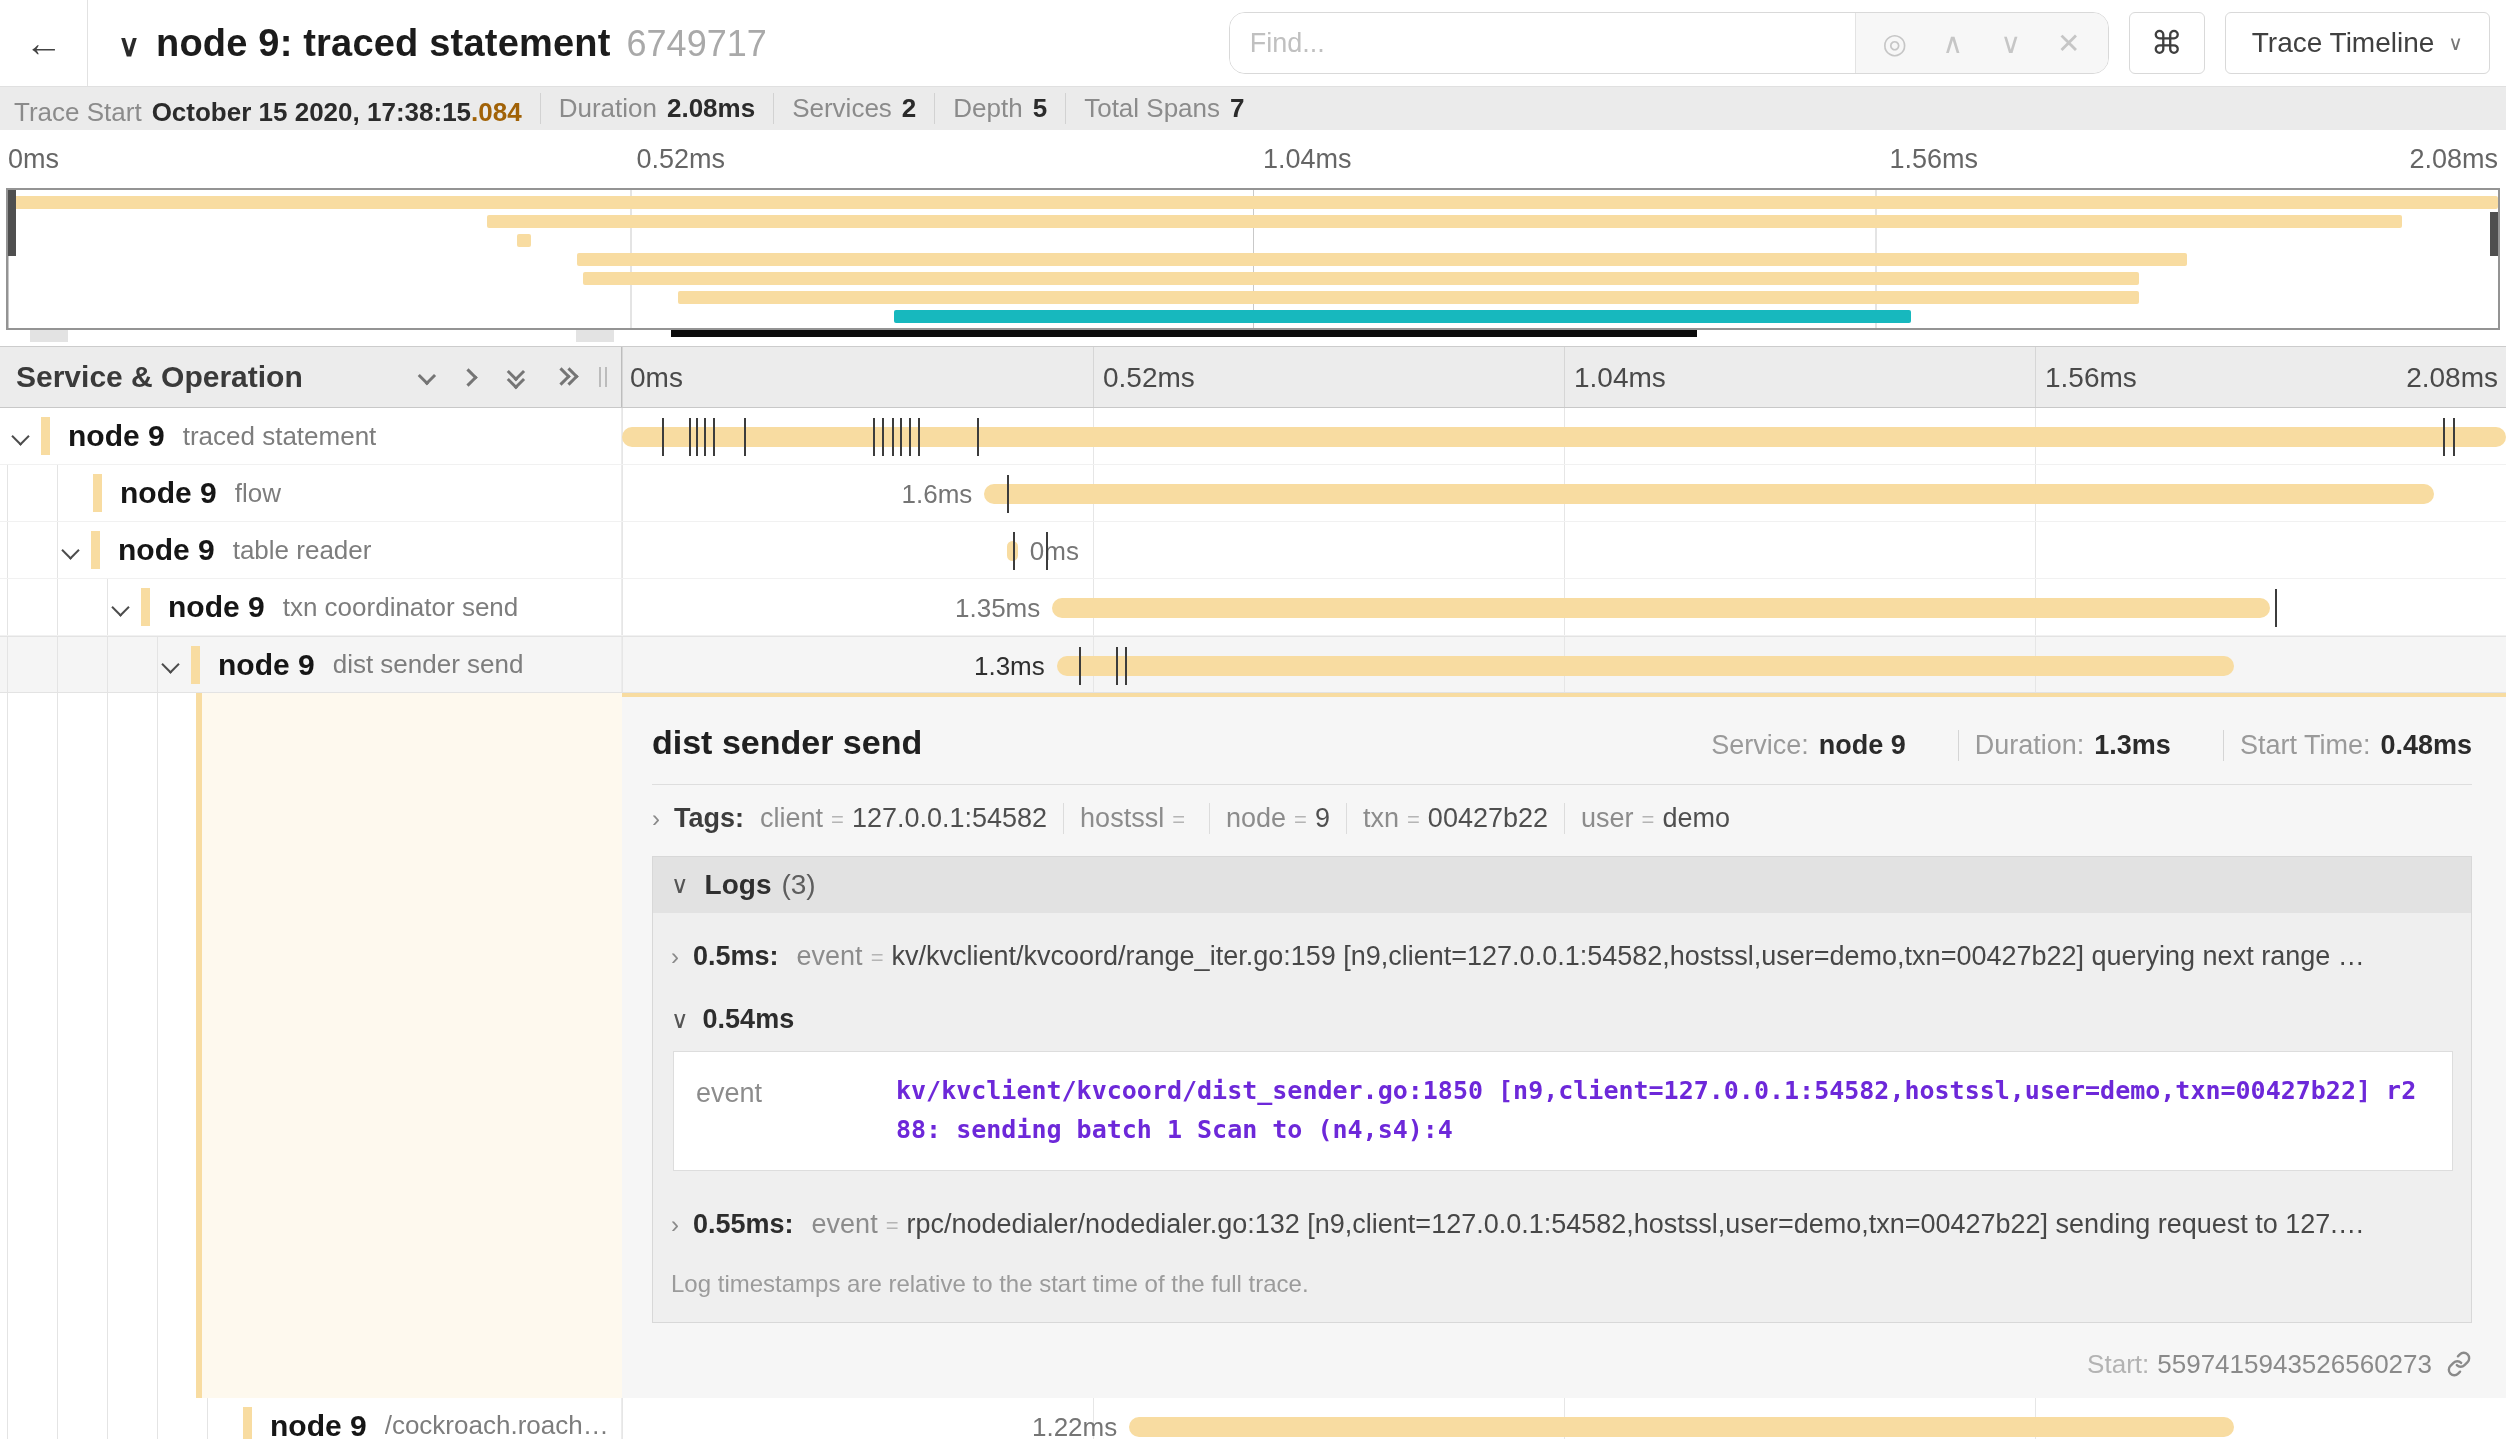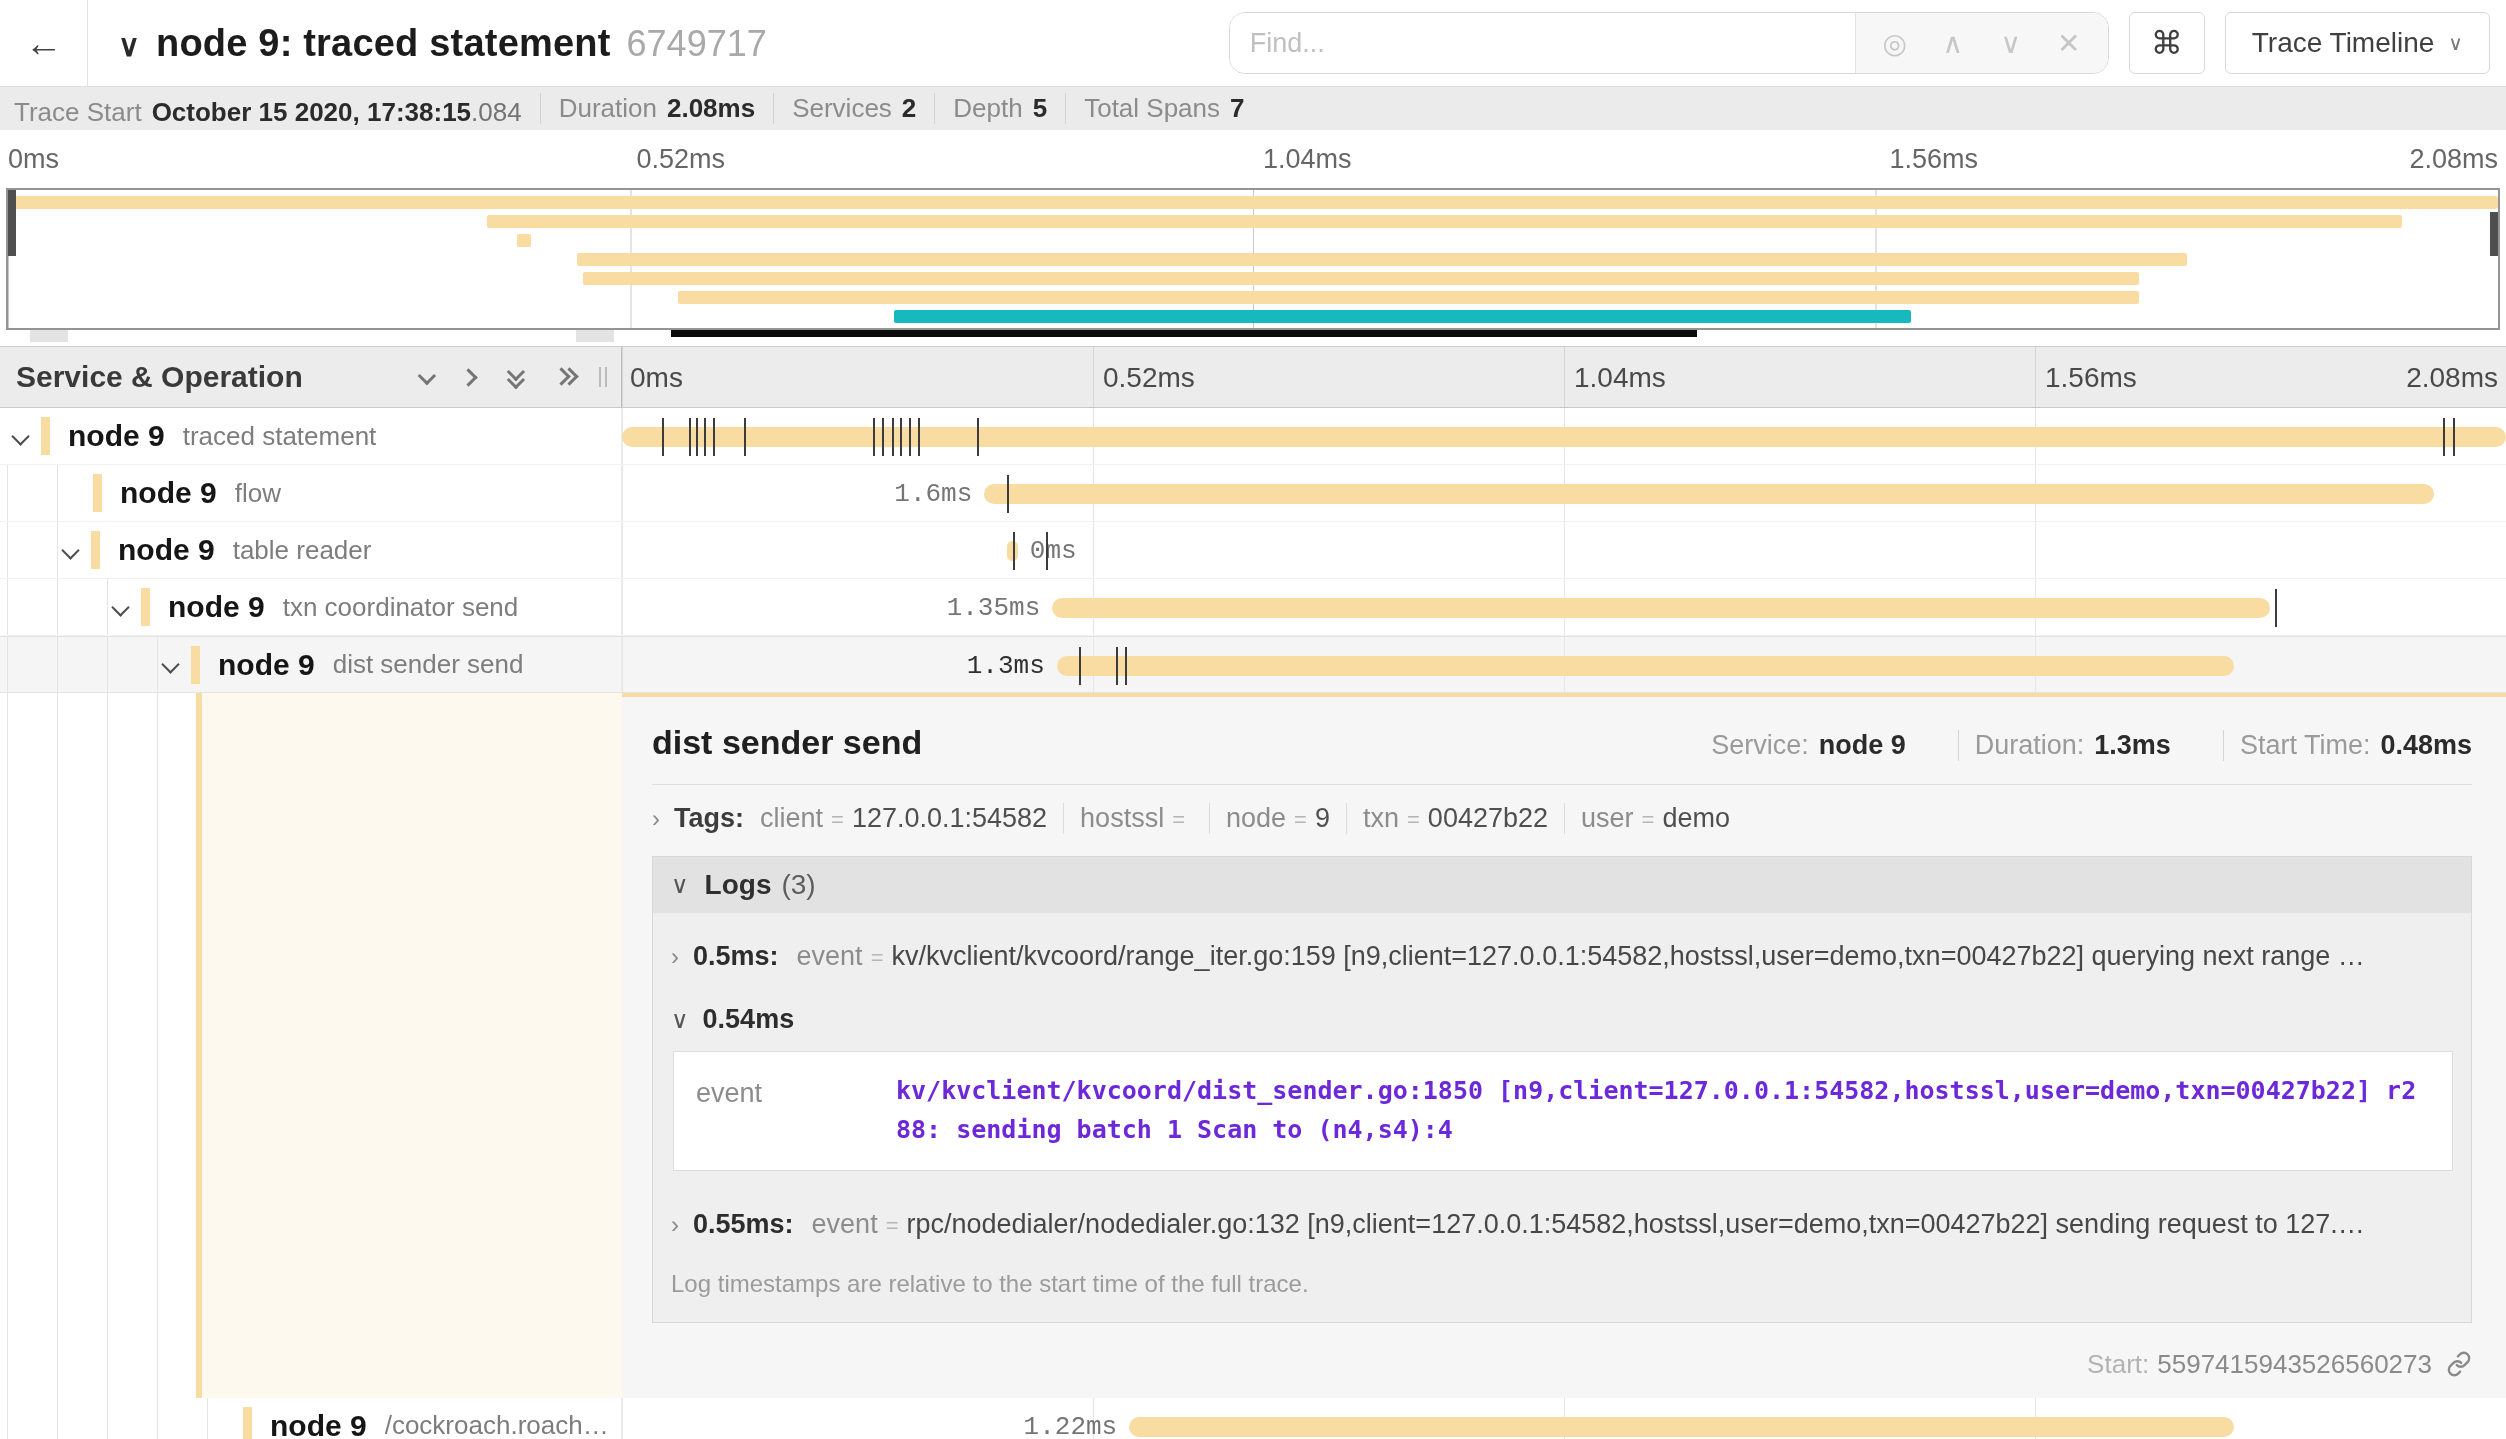--- a/index.html
+++ b/index.html
@@ -26,21 +26,21 @@
   .view-btn { padding:0 26px; font-size:28px; color:#404040; gap:14px; }
   .view-btn .vchev { font-size:20px; color:#777; }
 
   
   .info-bar { height:44px; background:#ebebeb; border-top:1px solid #e0e0e0; display:flex; align-items:center;
               padding:0 14px; font-size:26px; }
   .info-item { display:flex; align-items:baseline; padding:0 18px; border-left:1px solid #d2d2d2; }
   .info-item:first-child { border-left:none; padding-left:0; }
   .info-label { color:#8b8b8b; margin-right:10px; }
   .info-value { color:#2b2b2b; font-weight:bold; }
-  .info-suffix { color:#737373; font-weight:normal;margin-top:8px; }
+  .info-suffix { color:#a16207; font-weight:bold;margin-top:8px; }
 
   
   .minimap { background:#fff; }
   .mm-ticks { position:relative; height:58px; }
   .mm-tick { position:absolute; top:14px; font-size:27px; color:#666; }
   .mm-canvas { position:relative; height:142px; border:2px solid #949494; margin:0 6px;
                background-image:linear-gradient(to right,#c9c9c9 1px,transparent 1px);
                background-size:25% 100%; }
   .mm-bar { position:absolute; height:13px; border-radius:2px; }
   .mm-handle { position:absolute; width:8px; background:#4f4f4f; z-index:3; }
@@ -76,21 +76,21 @@
   .row-name { width:622px; display:flex; align-items:center; border-right:1px solid #ececec; position:relative; overflow:hidden; }
   .guides { position:absolute; top:0; bottom:0; left:0;
             background-image:repeating-linear-gradient(to right, transparent 0 7px, #e4e4e4 7px 8px, transparent 8px 50px); }
   .row-chev { width:13px; height:13px; border-right:2.5px solid #4c4c4c; border-bottom:2.5px solid #4c4c4c;
               transform:rotate(45deg); margin-right:14px; flex:none; cursor:pointer; }
   .color-bar { width:9px; height:38px; flex:none; margin-right:18px; }
   .svc-name { font-size:30px; font-weight:bold; color:#161616; margin-right:18px; white-space:nowrap; }
   .op-name { font-size:26px; color:#7d7d7d; white-space:nowrap; overflow:hidden; text-overflow:ellipsis; }
   .row-bars { flex:1; position:relative;
               background-image:linear-gradient(to right,#e6e6e6 1px,transparent 1px);
-              background-size:25% 100%;font-family:Liberation Mono, monospace; }
+              background-size:25% 100%; }
   .sbar { position:absolute; top:19px; height:20px; border-radius:10px; z-index:2; }
   .stick { position:absolute; top:10px; height:38px; width:2px; background:#3c3c3c; z-index:3; }
   .dur-label { position:absolute; top:14px; font-size:26px; color:#757575; white-space:nowrap; z-index:2; }
   .selected .dur-label { color:#2f2f2f; }
 
   
   .detail-row { display:flex; }
   .detail-left { width:622px; flex:none; position:relative; display:flex; }
   .detail-left .guides { width:196px; position:relative; }
   .detail-cream { flex:1; background:rgba(248,220,161,.18); border-left:6px solid #F8DCA1; }

